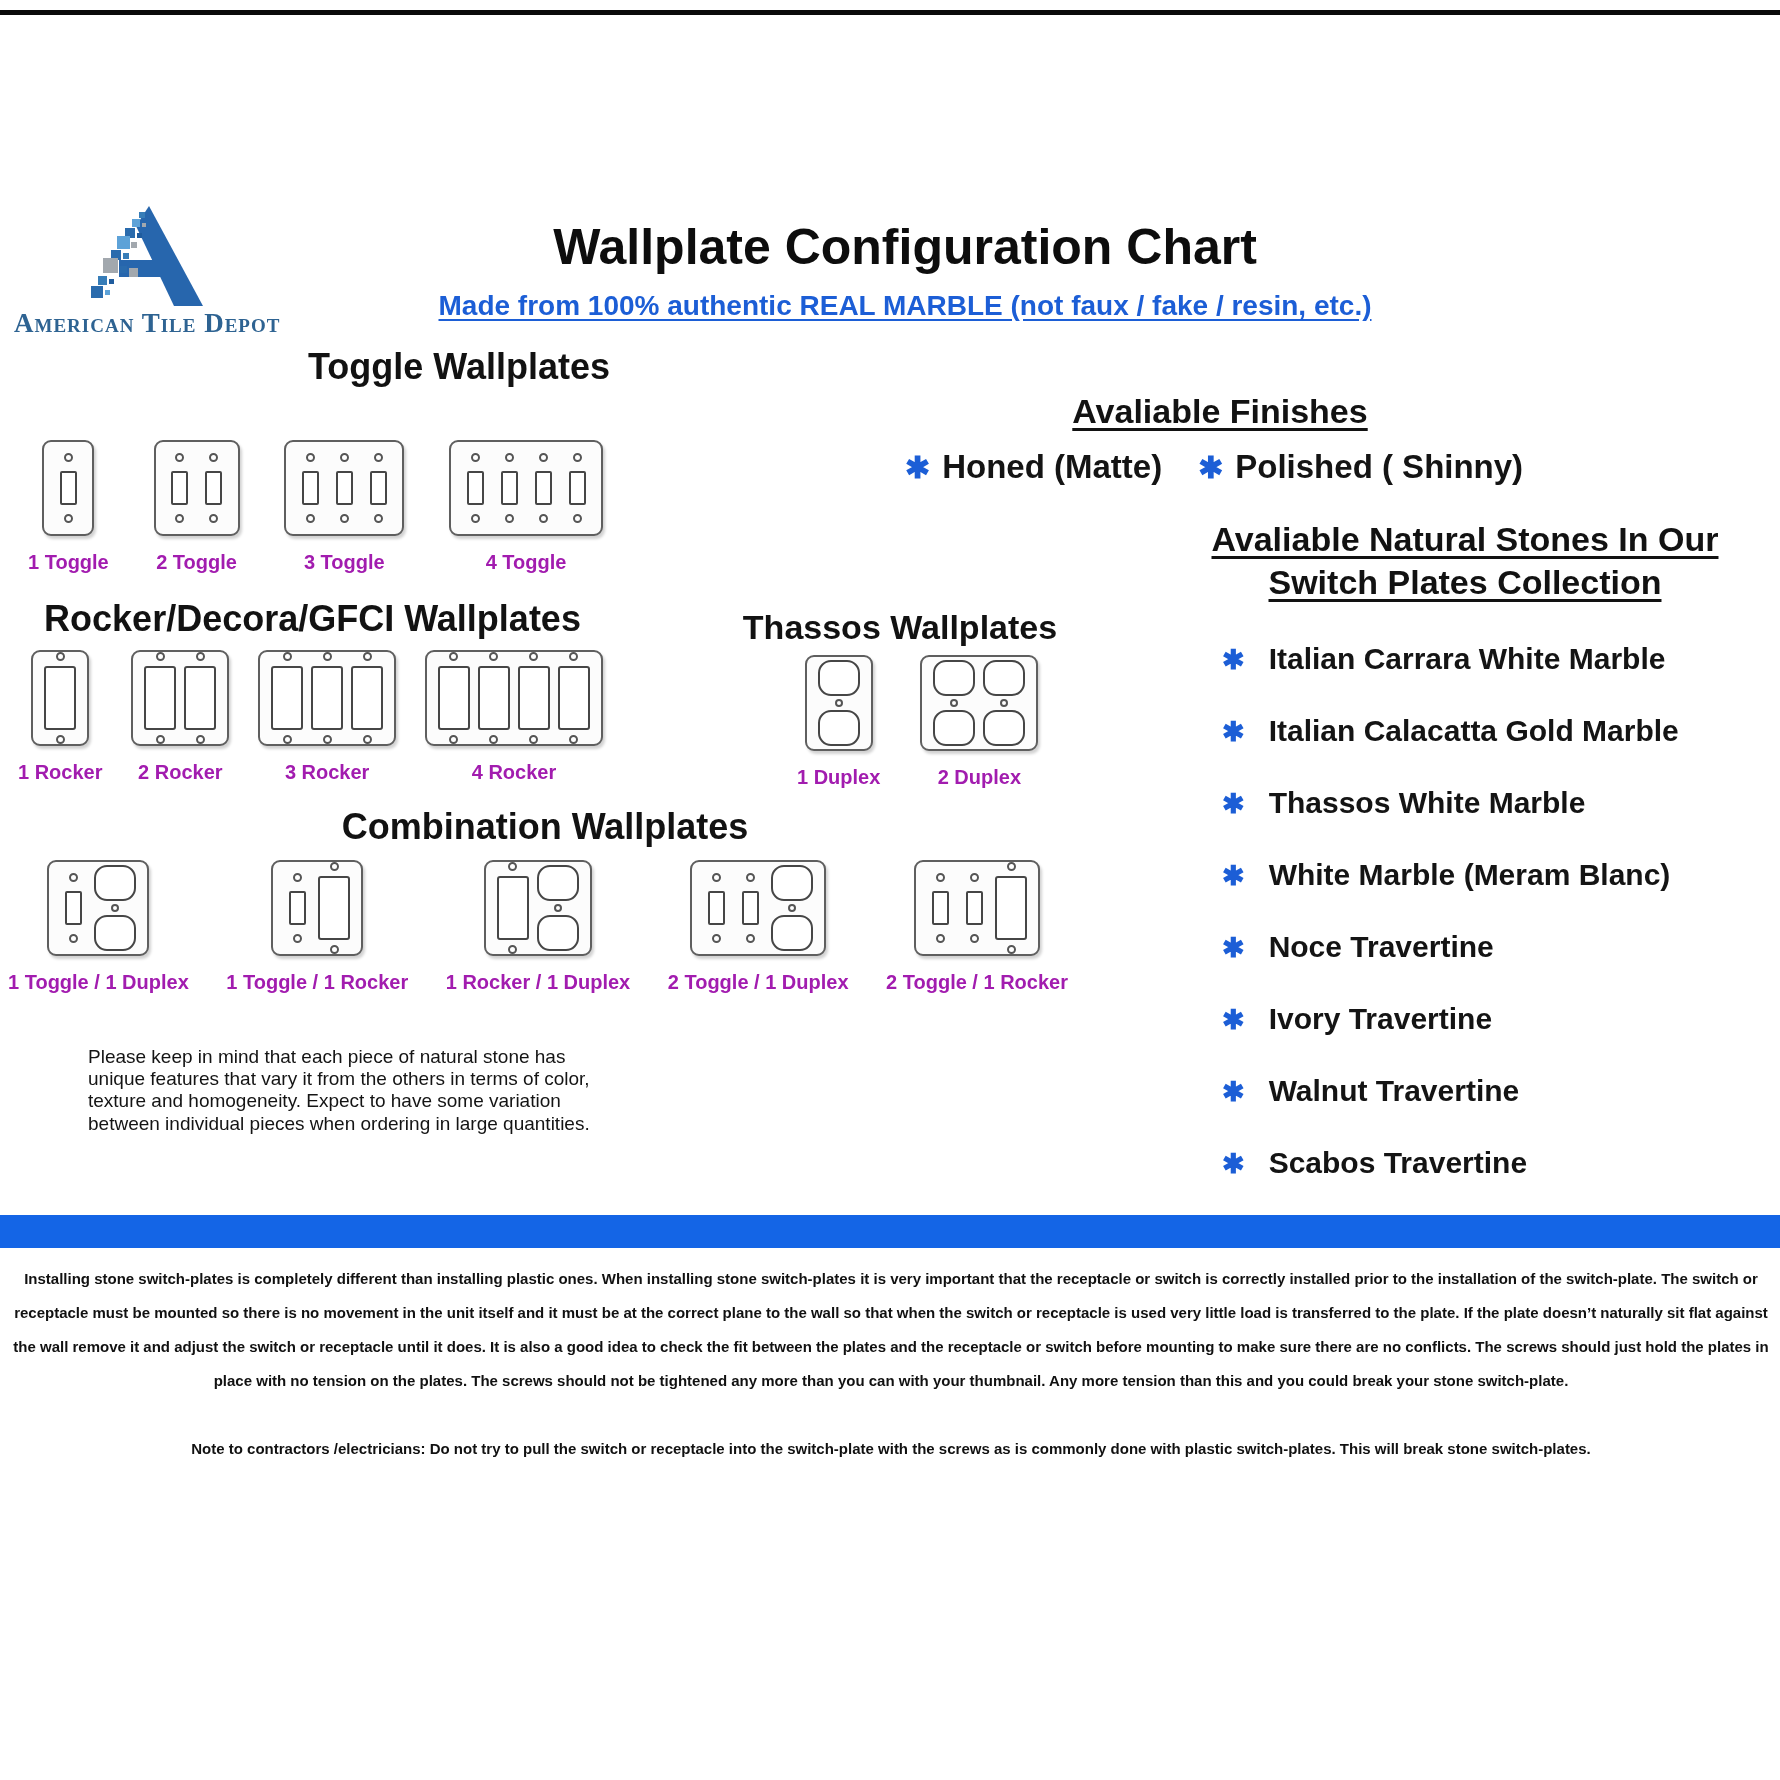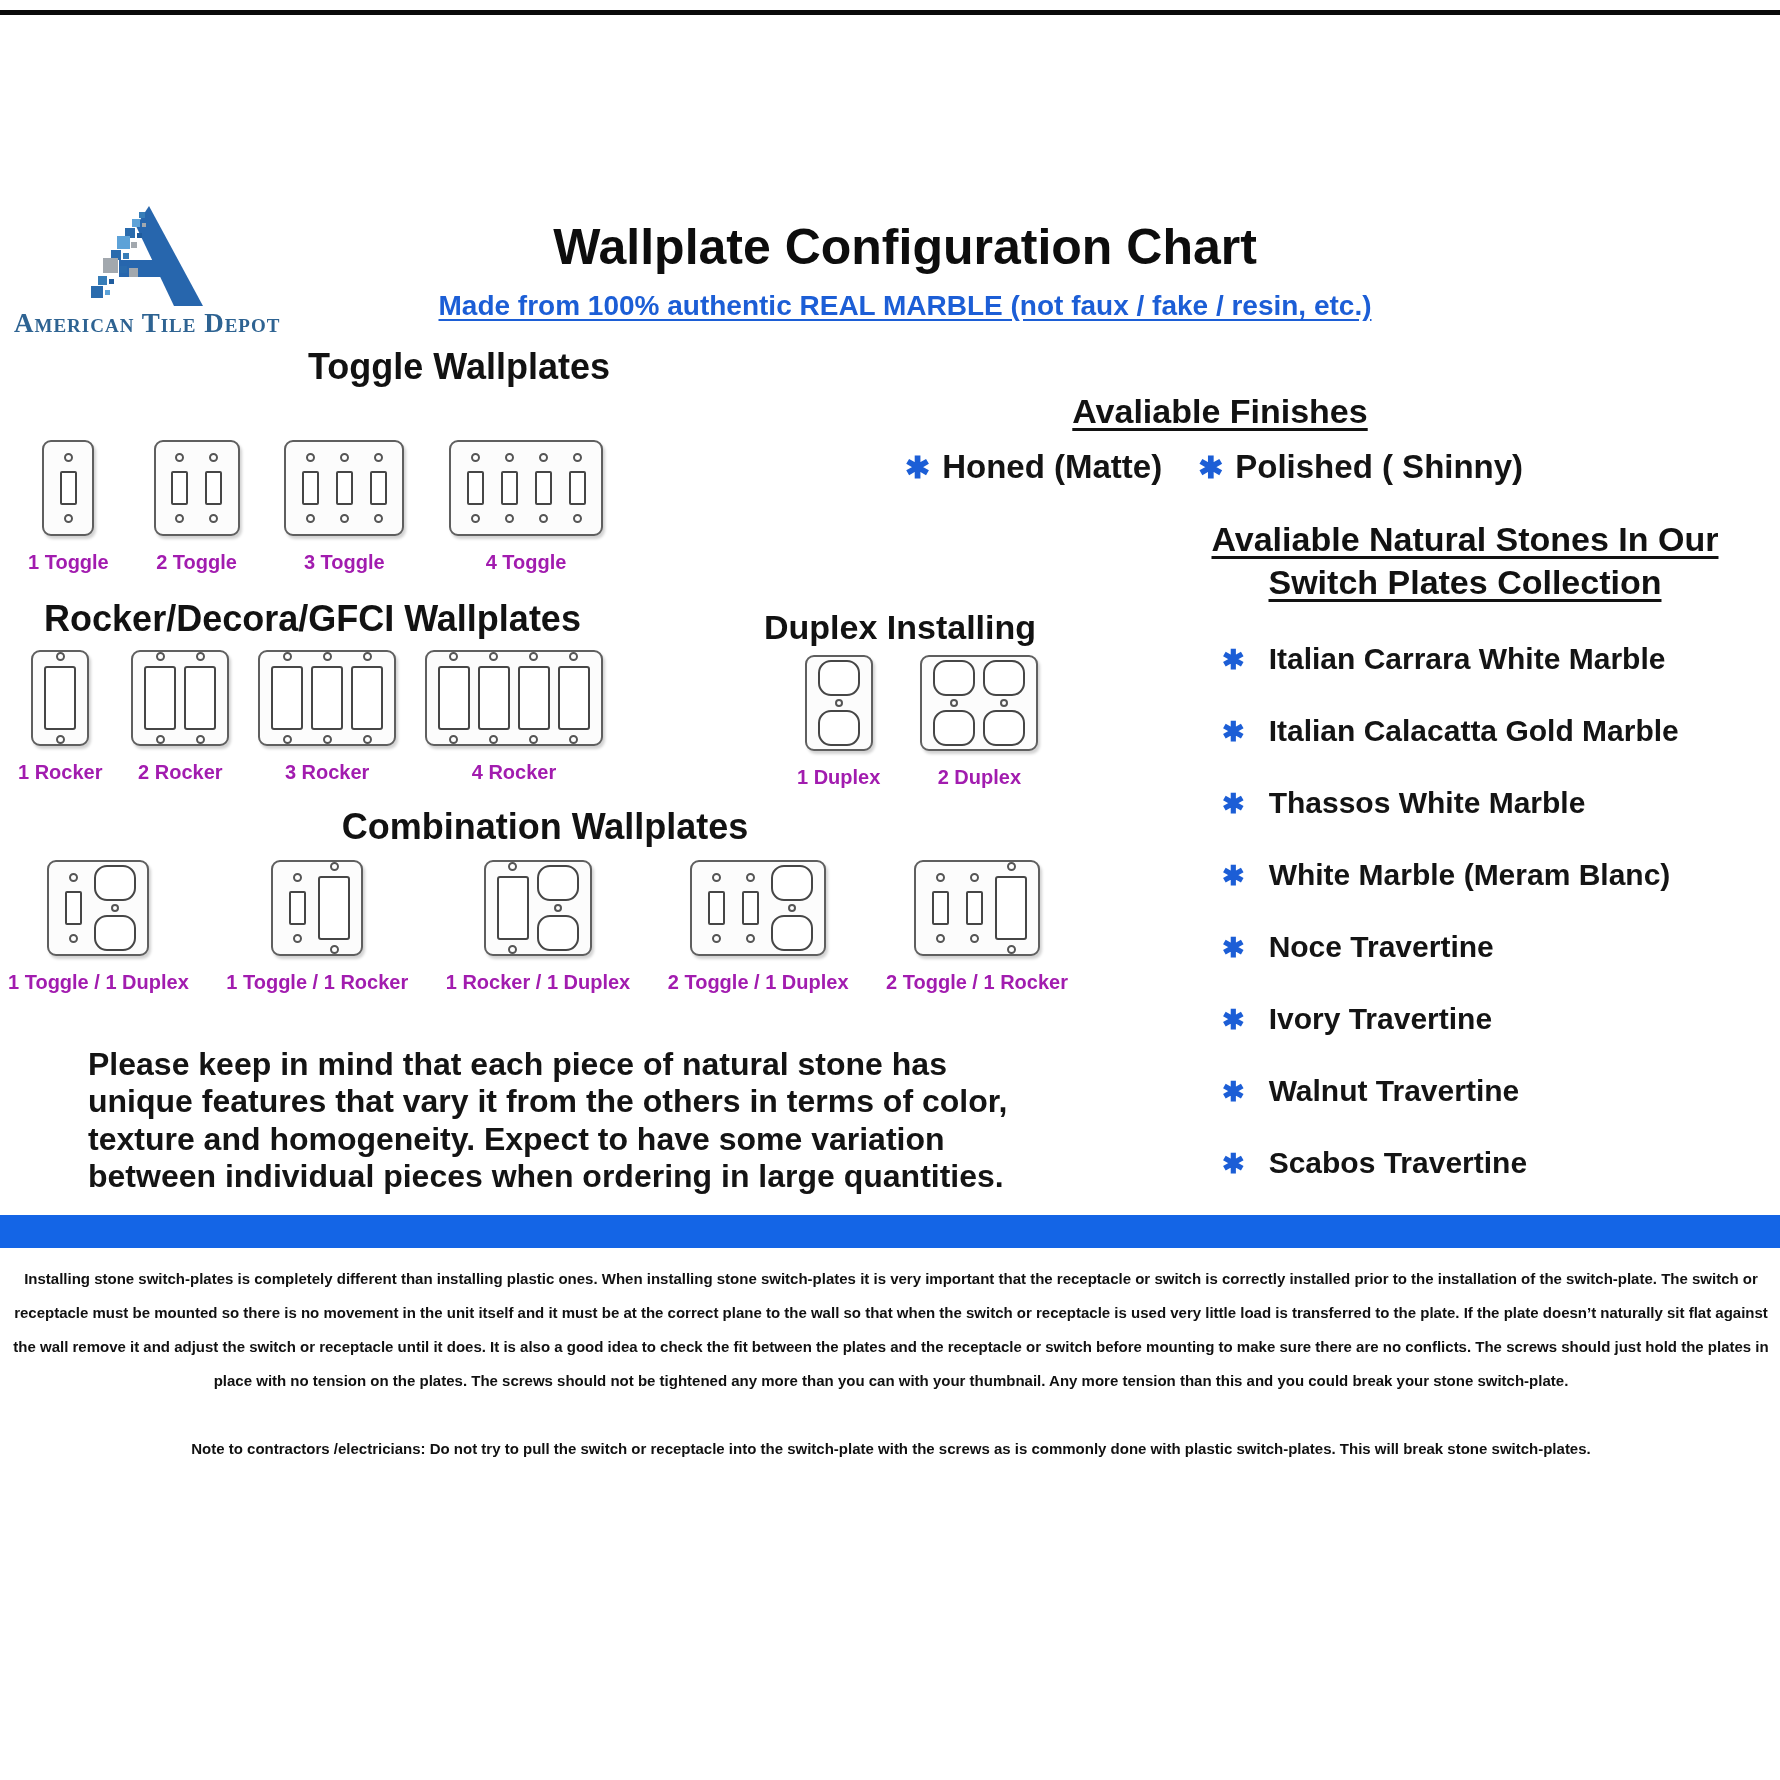--- a/index.html
+++ b/index.html
@@ -54,21 +54,21 @@
   .star{color:var(--blue);font-weight:bold;}
   .finishes-row .star{font-size:30px;margin-right:12px;}
   .stones-list{position:absolute;left:1222px;top:642px;}
   .stones-list .bullet-item{font-size:30px;margin-bottom:38px;}
   .stones-list .star{font-size:27px;margin-right:24px;}
   .stones-h{line-height:1.25;}
 
   
   .variation-note{
     position:absolute;left:88px;top:1046px;width:930px;
-    font-size:32px;font-weight:bold;line-height:1.17;color:#141414;white-space:pre-line;
+    font-size:19px;font-weight:normal;line-height:1.17;color:#141414;white-space:pre-line;
   }
   .bluebar{position:absolute;left:0;top:1215px;width:1780px;height:33px;background:var(--bar);}
   .install-text{
     position:absolute;left:10px;top:1262px;width:1762px;
     font-size:15px;font-weight:bold;line-height:34px;color:#111;text-align:center;
   }
   .install-text .para2{margin-top:34px;}
 </style>
 </head>
 <body style="--blue: #1c5ed6; --bar: #1465e6; --logo-text: #2e6392;">
@@ -99,21 +99,21 @@
   <div class="logo-text">American Tile Depot</div>
 </div>
 
 <div class="titleblock">
   <h1 class="page-title">Wallplate Configuration Chart</h1>
   <div class="page-subtitle">Made from 100% authentic REAL MARBLE (not faux / fake / resin, etc.)</div>
 </div>
 
 <div class="sec-h" style="left:20px;top:346px;width:590px;text-align:right;">Toggle Wallplates</div>
 <div class="sec-h" style="left:0px;top:598px;width:625px;">Rocker/Decora/GFCI Wallplates</div>
-<div class="sec-h" style="left:735px;top:608px;width:330px;font-size:34px;">Duplex Installing</div>
+<div class="sec-h" style="left:735px;top:608px;width:330px;font-size:34px;">Thassos Wallplates</div>
 <div class="sec-h" style="left:270px;top:806px;width:550px;">Combination Wallplates</div>
 
 <div class="row" style="left:28px;top:440px;width:575px;">
     <div class="pg">
       <div class="plate">
         <div class="gang toggle">
           <span class="screw"></span>
           <span class="slot"></span>
           <span class="screw"></span>
         </div>

